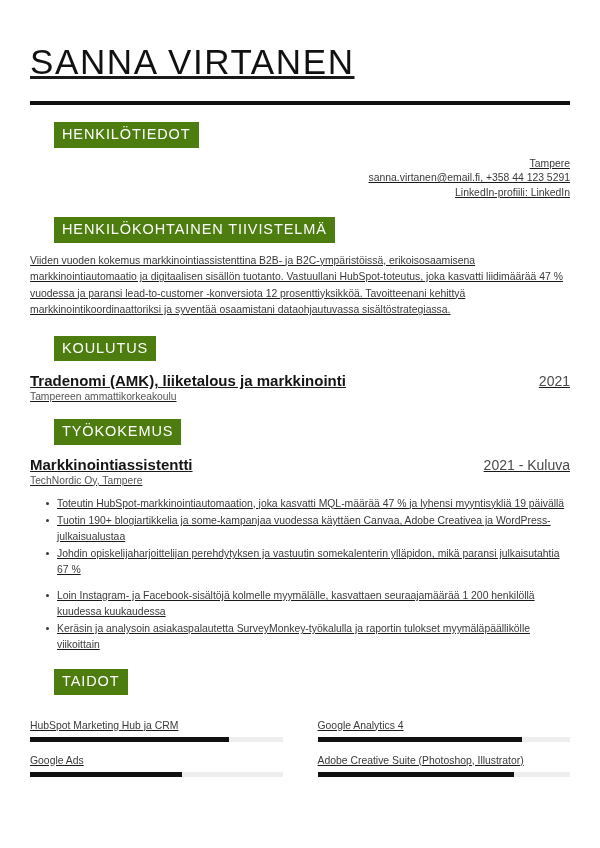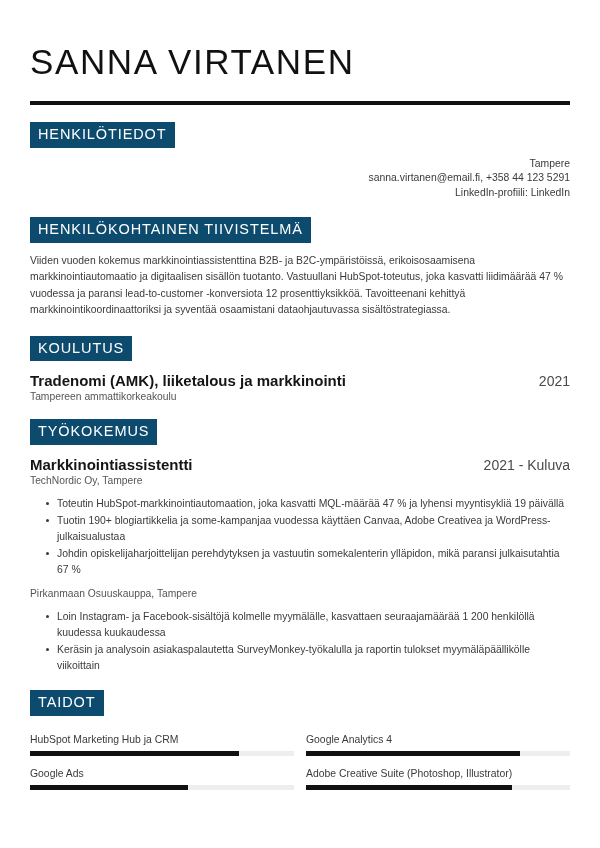--- a/index.html
+++ b/index.html
@@ -14,20 +14,21 @@
     color: #1a1a1a;
     overflow: hidden;
   }
   .page {
     position: relative;
     width: 600px;
     height: 848px;
     background: #ffffff;
     box-sizing: border-box;
     padding: 0 30px;
+    text-decoration: underline;
   }
 
   
   .name {
     font-size: 35px;
     font-weight: 400;
     letter-spacing: 1.6px;
     color: #111111;
     margin: 0;
     padding-top: 40px;
@@ -39,27 +40,28 @@
     background: #111111;
     margin-top: 17px;
   }
 
   
   .section {
     margin-top: 17px;
   }
   .sec-head {
     display: inline-block;
-    background: #0c4a6e;
+    background: #4d7c0f;
     color: #ffffff;
     font-size: 14.5px;
     letter-spacing: 0.9px;
     line-height: 1;
     padding: 5px 8px 6px 8px;
     white-space: nowrap;
+    margin-left: 24px;
   }
 
   
   .contact {
     margin-top: 9px;
     font-size: 10.4px;
     line-height: 14.5px;
     color: #3a3a3a;
     text-align: right;
   }
@@ -116,26 +118,25 @@
     left: 0;
     top: 6px;
     width: 3px;
     height: 3px;
     border-radius: 50%;
     background: #3a3a3a;
   }
 
   
   .skills-grid {
-    margin-top: 18px;
+    margin-top: 25px;
     display: grid;
     grid-template-columns: 1fr 1fr;
     column-gap: 35px;
     row-gap: 13px;
-    gap: 12px;
   }
   .skill-label {
     font-size: 10.4px;
     color: #3a3a3a;
     margin-bottom: 6px;
   }
   .skill-track {
     position: relative;
     height: 5px;
     background: #eeeeee;
@@ -192,21 +193,20 @@
       </div>
       <div class="entry-sub">TechNordic Oy, Tampere</div>
       <ul class="bullets">
         <li>Toteutin HubSpot-markkinointiautomaation, joka kasvatti MQL-määrää 47 % ja lyhensi myyntisykliä 19 päivällä</li>
         <li>Tuotin 190+ blogiartikkelia ja some-kampanjaa vuodessa käyttäen Canvaa, Adobe Creativea ja WordPress-julkaisualustaa</li>
         <li>Johdin opiskelijaharjoittelijan perehdytyksen ja vastuutin somekalenterin ylläpidon, mikä paransi julkaisutahtia 67 %</li>
       </ul>
     </div>
 
     <div class="entry">
-      <div class="entry-sub">Pirkanmaan Osuuskauppa, Tampere</div>
       <ul class="bullets">
         <li>Loin Instagram- ja Facebook-sisältöjä kolmelle myymälälle, kasvattaen seuraajamäärää 1 200 henkilöllä kuudessa kuukaudessa</li>
         <li>Keräsin ja analysoin asiakaspalautetta SurveyMonkey-työkalulla ja raportin tulokset myymäläpäällikölle viikoittain</li>
       </ul>
     </div>
   </div>
 
   <div class="section">
     <span class="sec-head">TAIDOT</span>
     <div class="skills-grid">

